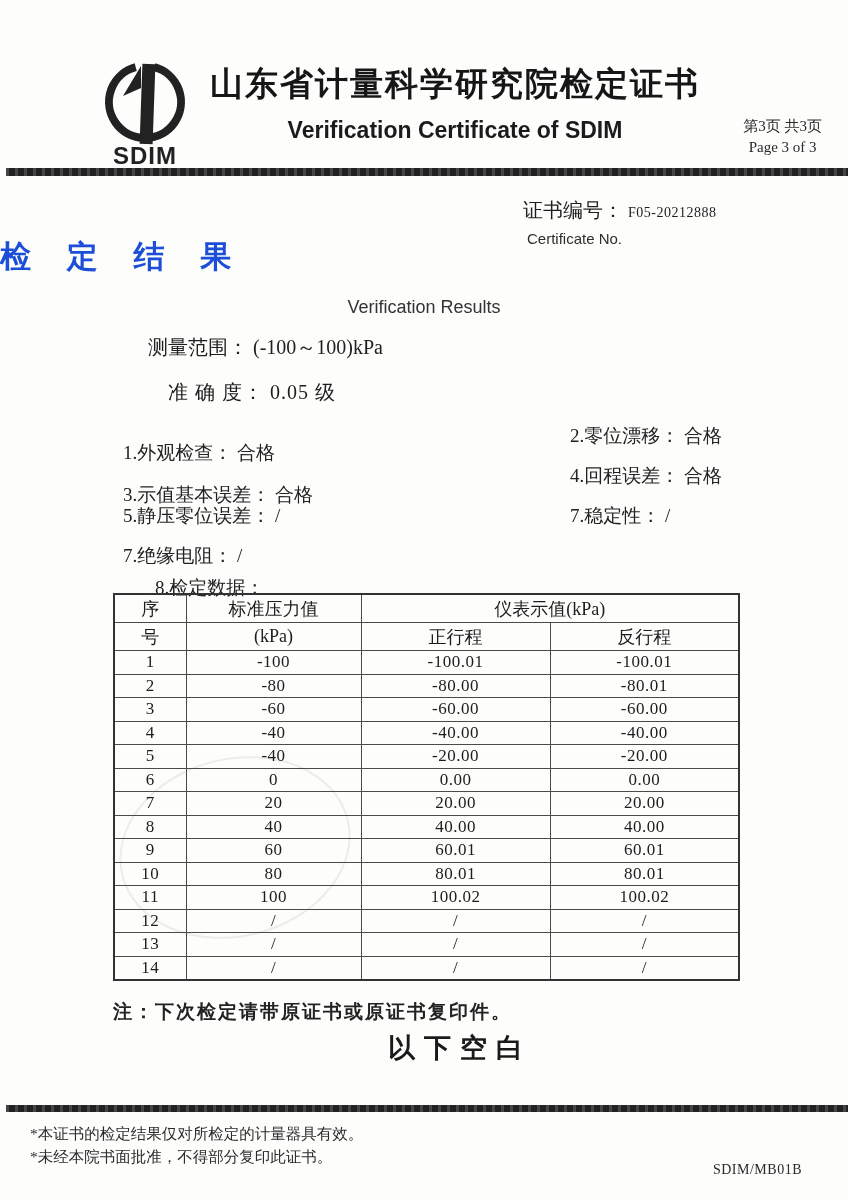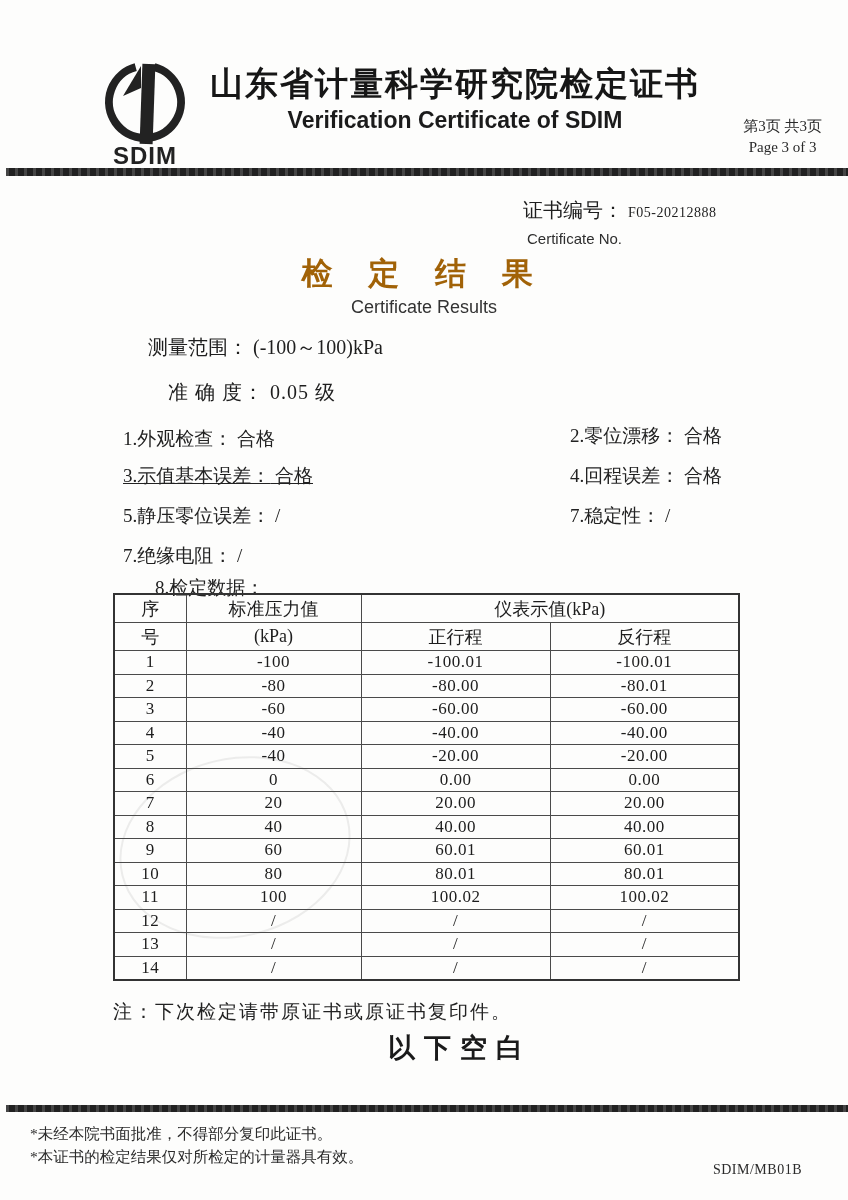--- a/index.html
+++ b/index.html
@@ -6,58 +6,58 @@
   .page{
     position:relative;width:848px;height:1200px;margin:0 auto;
     background:#fdfdfc;overflow:hidden;
     font-family:"Liberation Serif","DejaVu Serif",serif;color:#1e1e1e;
   }
   
   .logo{position:absolute;left:86px;top:56px;width:118px;height:112px;}
   .logo svg{width:100%;height:100%;}
   .titles{position:absolute;left:205px;top:62px;width:500px;text-align:center;}
   .title-cn{font-size:33px;font-weight:bold;letter-spacing:2px;color:#161616;}
-  .title-en{font-size:23px;font-weight:bold;
+  .title-en{margin-top:10px;font-size:23px;font-weight:bold;
     font-family:"Liberation Sans","DejaVu Sans",sans-serif;color:#1b1b1b;}
   .page-info{position:absolute;right:26px;top:116px;text-align:center;
     font-size:15px;line-height:21px;color:#2a2a2a;}
   .rule{position:absolute;left:6px;right:0;height:8px;background:#2c2c2c;
     background-image:repeating-linear-gradient(90deg,rgba(255,255,255,.12) 0 3px,rgba(0,0,0,.25) 3px 9px);}
   .rule-top{top:168px;}
   .rule-bottom{top:1105px;height:7px;}
   
   .cert-no{position:absolute;left:523px;top:197px;font-size:20px;white-space:nowrap;}
   .cert-no .num{font-size:14px;letter-spacing:.5px;text-align:right;}
   .cert-no-en{position:absolute;left:527px;top:230px;font-size:15px;
     font-family:"Liberation Sans","DejaVu Sans",sans-serif;color:#2e2e2e;}
   
-  .results-cn{position:absolute;left:0;width:100%;top:253px;text-align:center;
-    font-size:31px;font-weight:bold;letter-spacing:14px;color:#a16207;}
+  .results-cn{position:absolute;left:0;width:100%;top:236px;text-align:left;
+    font-size:31px;font-weight:bold;letter-spacing:14px;color:#1d4ed8;}
   .results-en{position:absolute;left:0;width:100%;top:297px;text-align:center;
     font-size:18px;font-family:"Liberation Sans","DejaVu Sans",sans-serif;color:#333;}
   
   .range-line{position:absolute;left:148px;top:334px;font-size:20px;}
   .accuracy-line{position:absolute;left:148px;top:379px;font-size:20px;letter-spacing:1px;margin-left:20px;}
   
   .item{position:absolute;font-size:19px;white-space:nowrap;color:#222;}
-  .i1{left:123px;top:426px;} .i2{left:570px;top:423px;}
-  .i3{left:123px;top:463px;text-decoration:underline;} .i4{left:570px;top:463px;}
+  .i1{left:123px;top:440px;} .i2{left:570px;top:423px;}
+  .i3{left:123px;top:482px;} .i4{left:570px;top:463px;}
   .i5{left:123px;top:503px;} .i6{left:570px;top:503px;}
   .i7{left:123px;top:543px;} .i8{left:123px;top:575px;margin-left:32px;}
   
   .data-table{position:absolute;left:113px;top:593px;border-collapse:collapse;
     table-layout:fixed;width:625px;}
   .data-table th,.data-table td{border:1px solid #4a4a4a;text-align:center;
     padding:0;font-weight:normal;color:#1d1d1d;}
   .data-table{border:2px solid #333;}
   .data-table th{height:27px;font-size:18px;}
   .data-table td{height:22.5px;font-size:17px;letter-spacing:.5px;}
   col.w0{width:72px;} col.w1{width:175px;} col.w2{width:189px;} col.w3{width:189px;}
   
-  .note-line{position:absolute;left:113px;top:999px;font-size:19px;letter-spacing:2px;color:#222;}
+  .note-line{position:absolute;left:113px;top:999px;font-size:19px;letter-spacing:2px;color:#222;font-weight:bold;}
   .blank-below{position:absolute;left:388px;top:1030px;font-size:27px;font-weight:bold;
     letter-spacing:9px;color:#1a1a1a;}
   
   .footer-notes{position:absolute;left:30px;top:1122px;font-size:15.5px;line-height:23px;color:#2b2b2b;}
   .form-no{position:absolute;right:46px;top:1162px;font-size:14px;color:#2b2b2b;letter-spacing:.5px;}
   
   .stamp{position:absolute;left:118px;top:758px;width:230px;height:175px;
     border:2px solid rgba(150,150,150,.16);border-radius:50%;transform:rotate(-14deg);}
 </style>
 </head>
@@ -86,21 +86,21 @@
 
   <div class="rule rule-top"></div>
 
   <div class="cert-no">
     <span>证书编号：</span>
     <span class="num">F05-20212888</span>
   </div>
   <div class="cert-no-en">Certificate No.</div>
 
   <div class="results-cn">检 定 结 果</div>
-  <div class="results-en">Certificate Results</div>
+  <div class="results-en">Verification Results</div>
 
   <div class="range-line">
     <span>测量范围：</span>
     <span>(-100～100)kPa</span>
   </div>
   <div class="accuracy-line">
     <span>准 确 度：</span>
     <span>0.05 级</span>
   </div>
 
@@ -237,18 +237,18 @@
           <td>/</td>
         </tr>
       </tbody>
   </table>
 
   <div class="note-line">注：下次检定请带原证书或原证书复印件。</div>
   <div class="blank-below">以下空白</div>
 
   <div class="rule rule-bottom"></div>
   <div class="footer-notes">
+    <div>*本证书的检定结果仅对所检定的计量器具有效。</div>
     <div>*未经本院书面批准，不得部分复印此证书。</div>
-    <div>*本证书的检定结果仅对所检定的计量器具有效。</div>
   </div>
   <div class="form-no">SDIM/MB01B</div>
 
 </div>
 
 </body></html>

